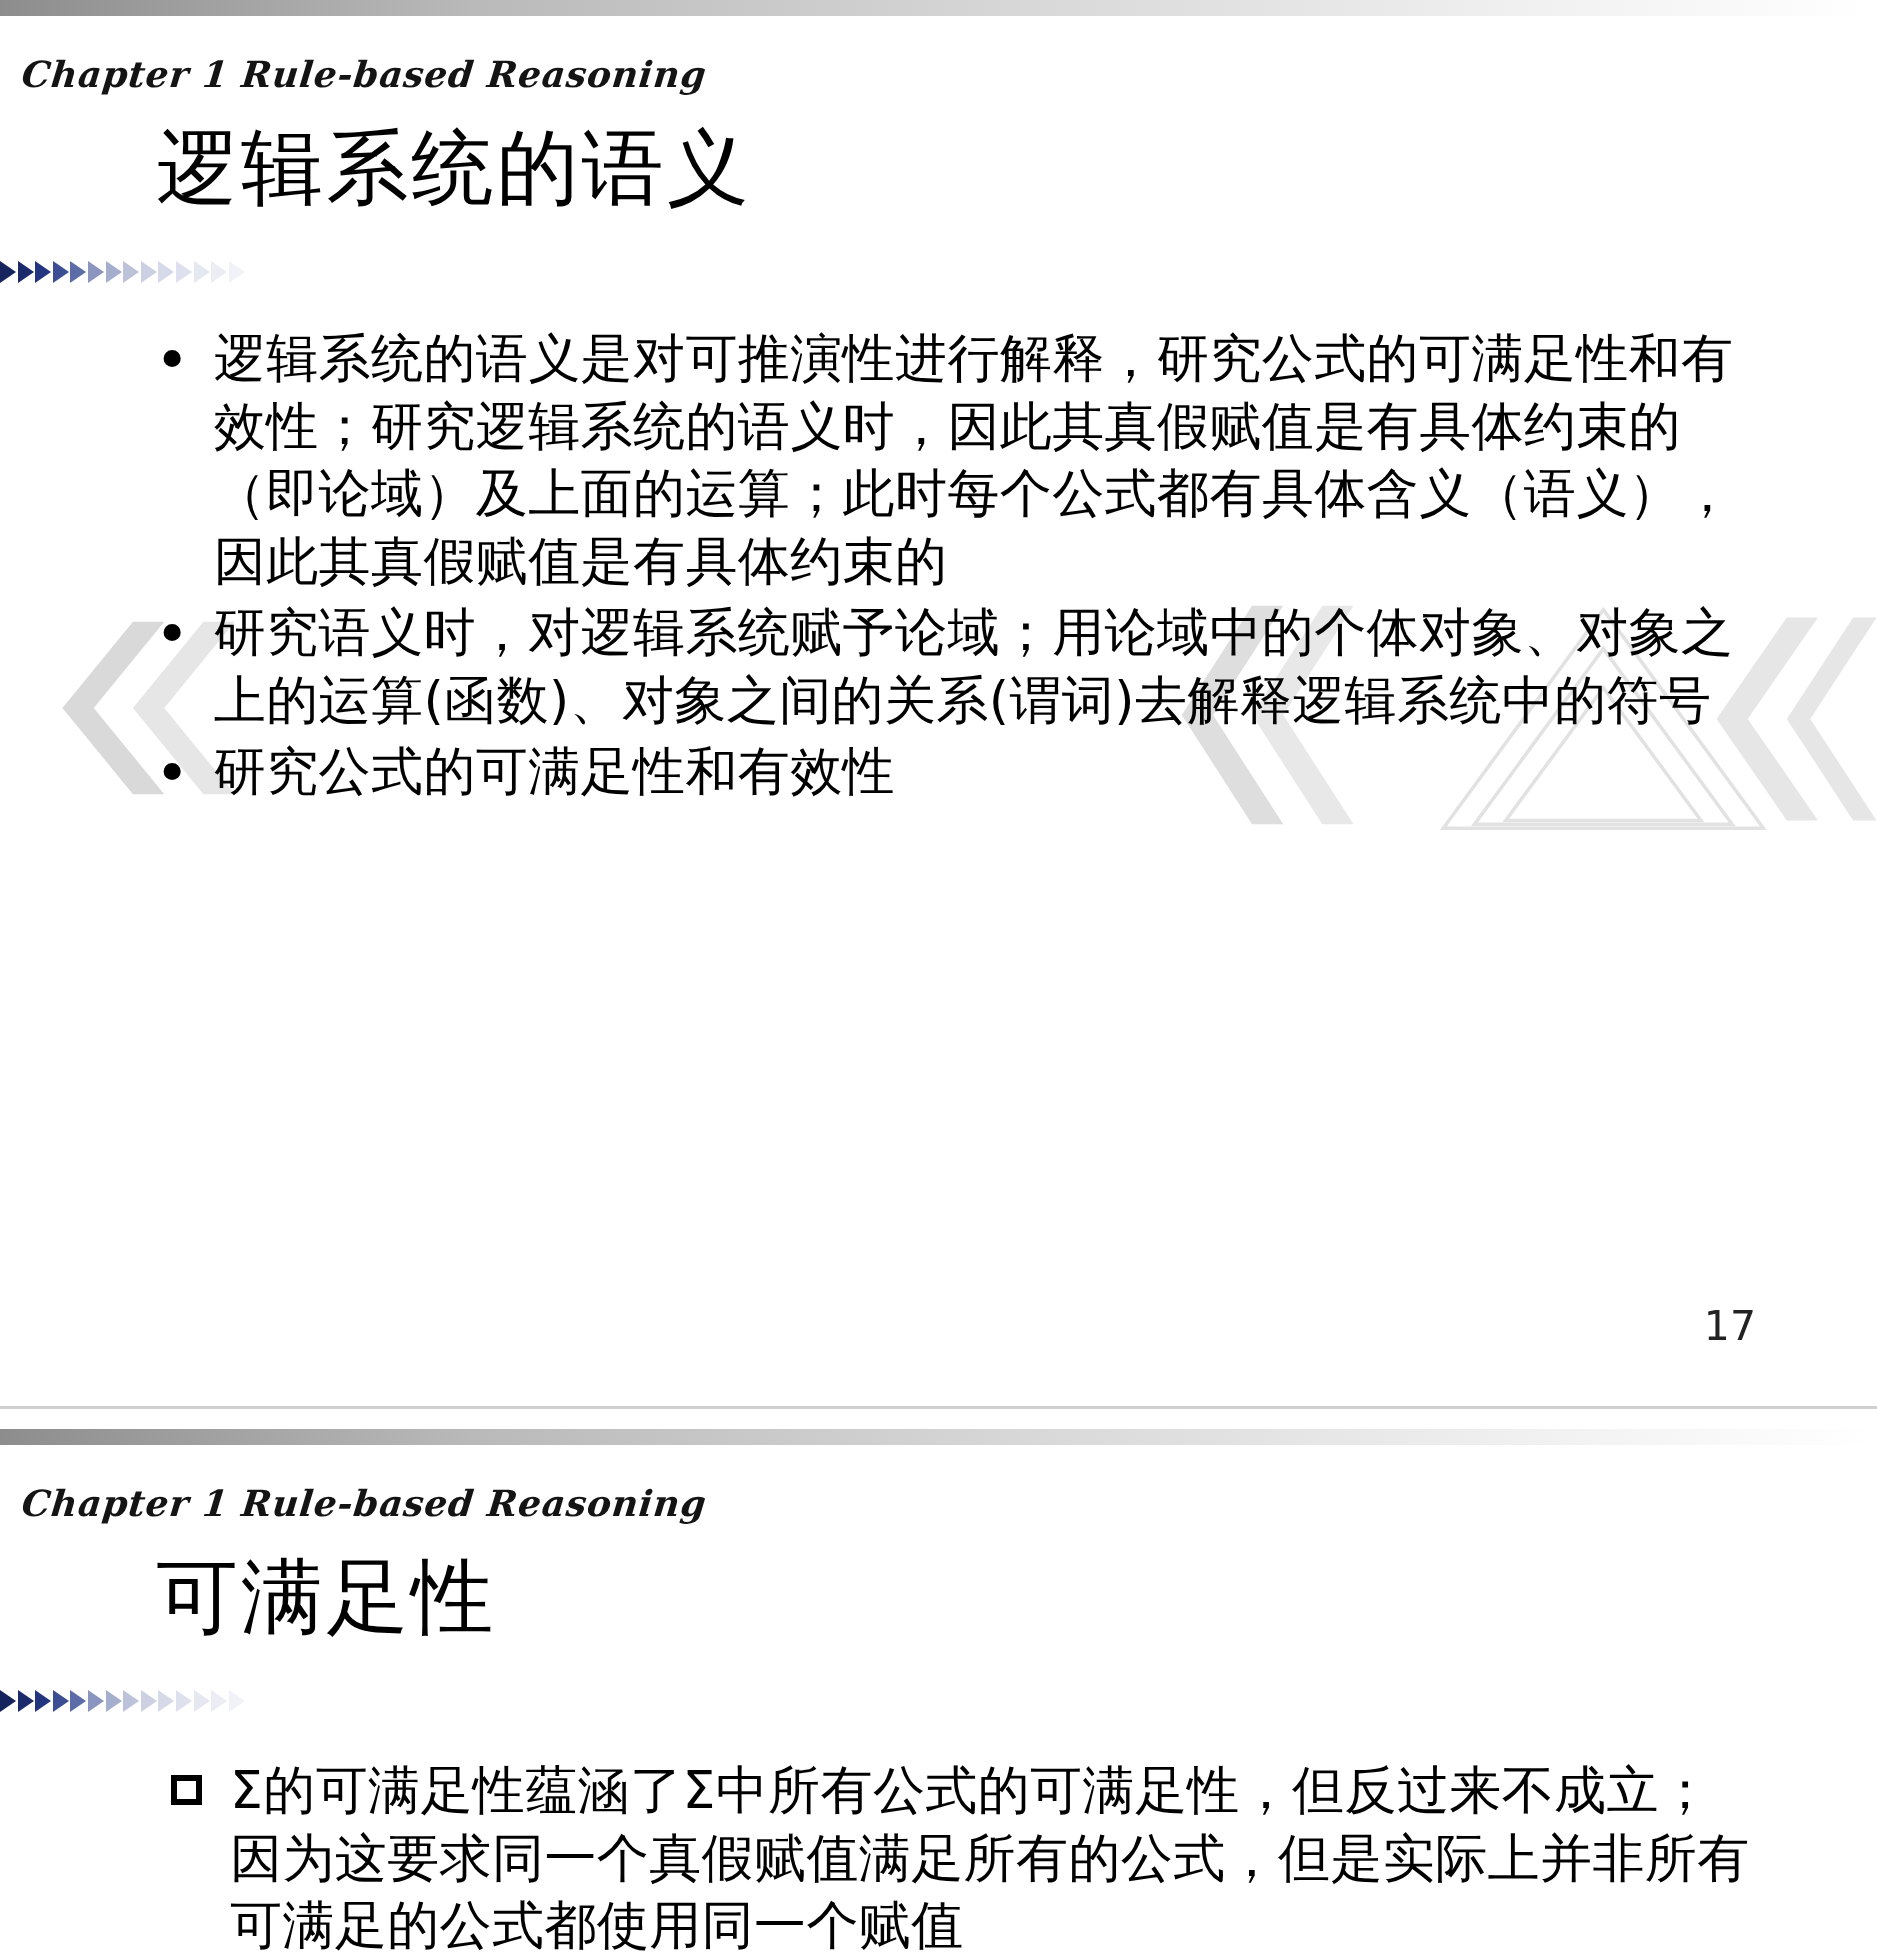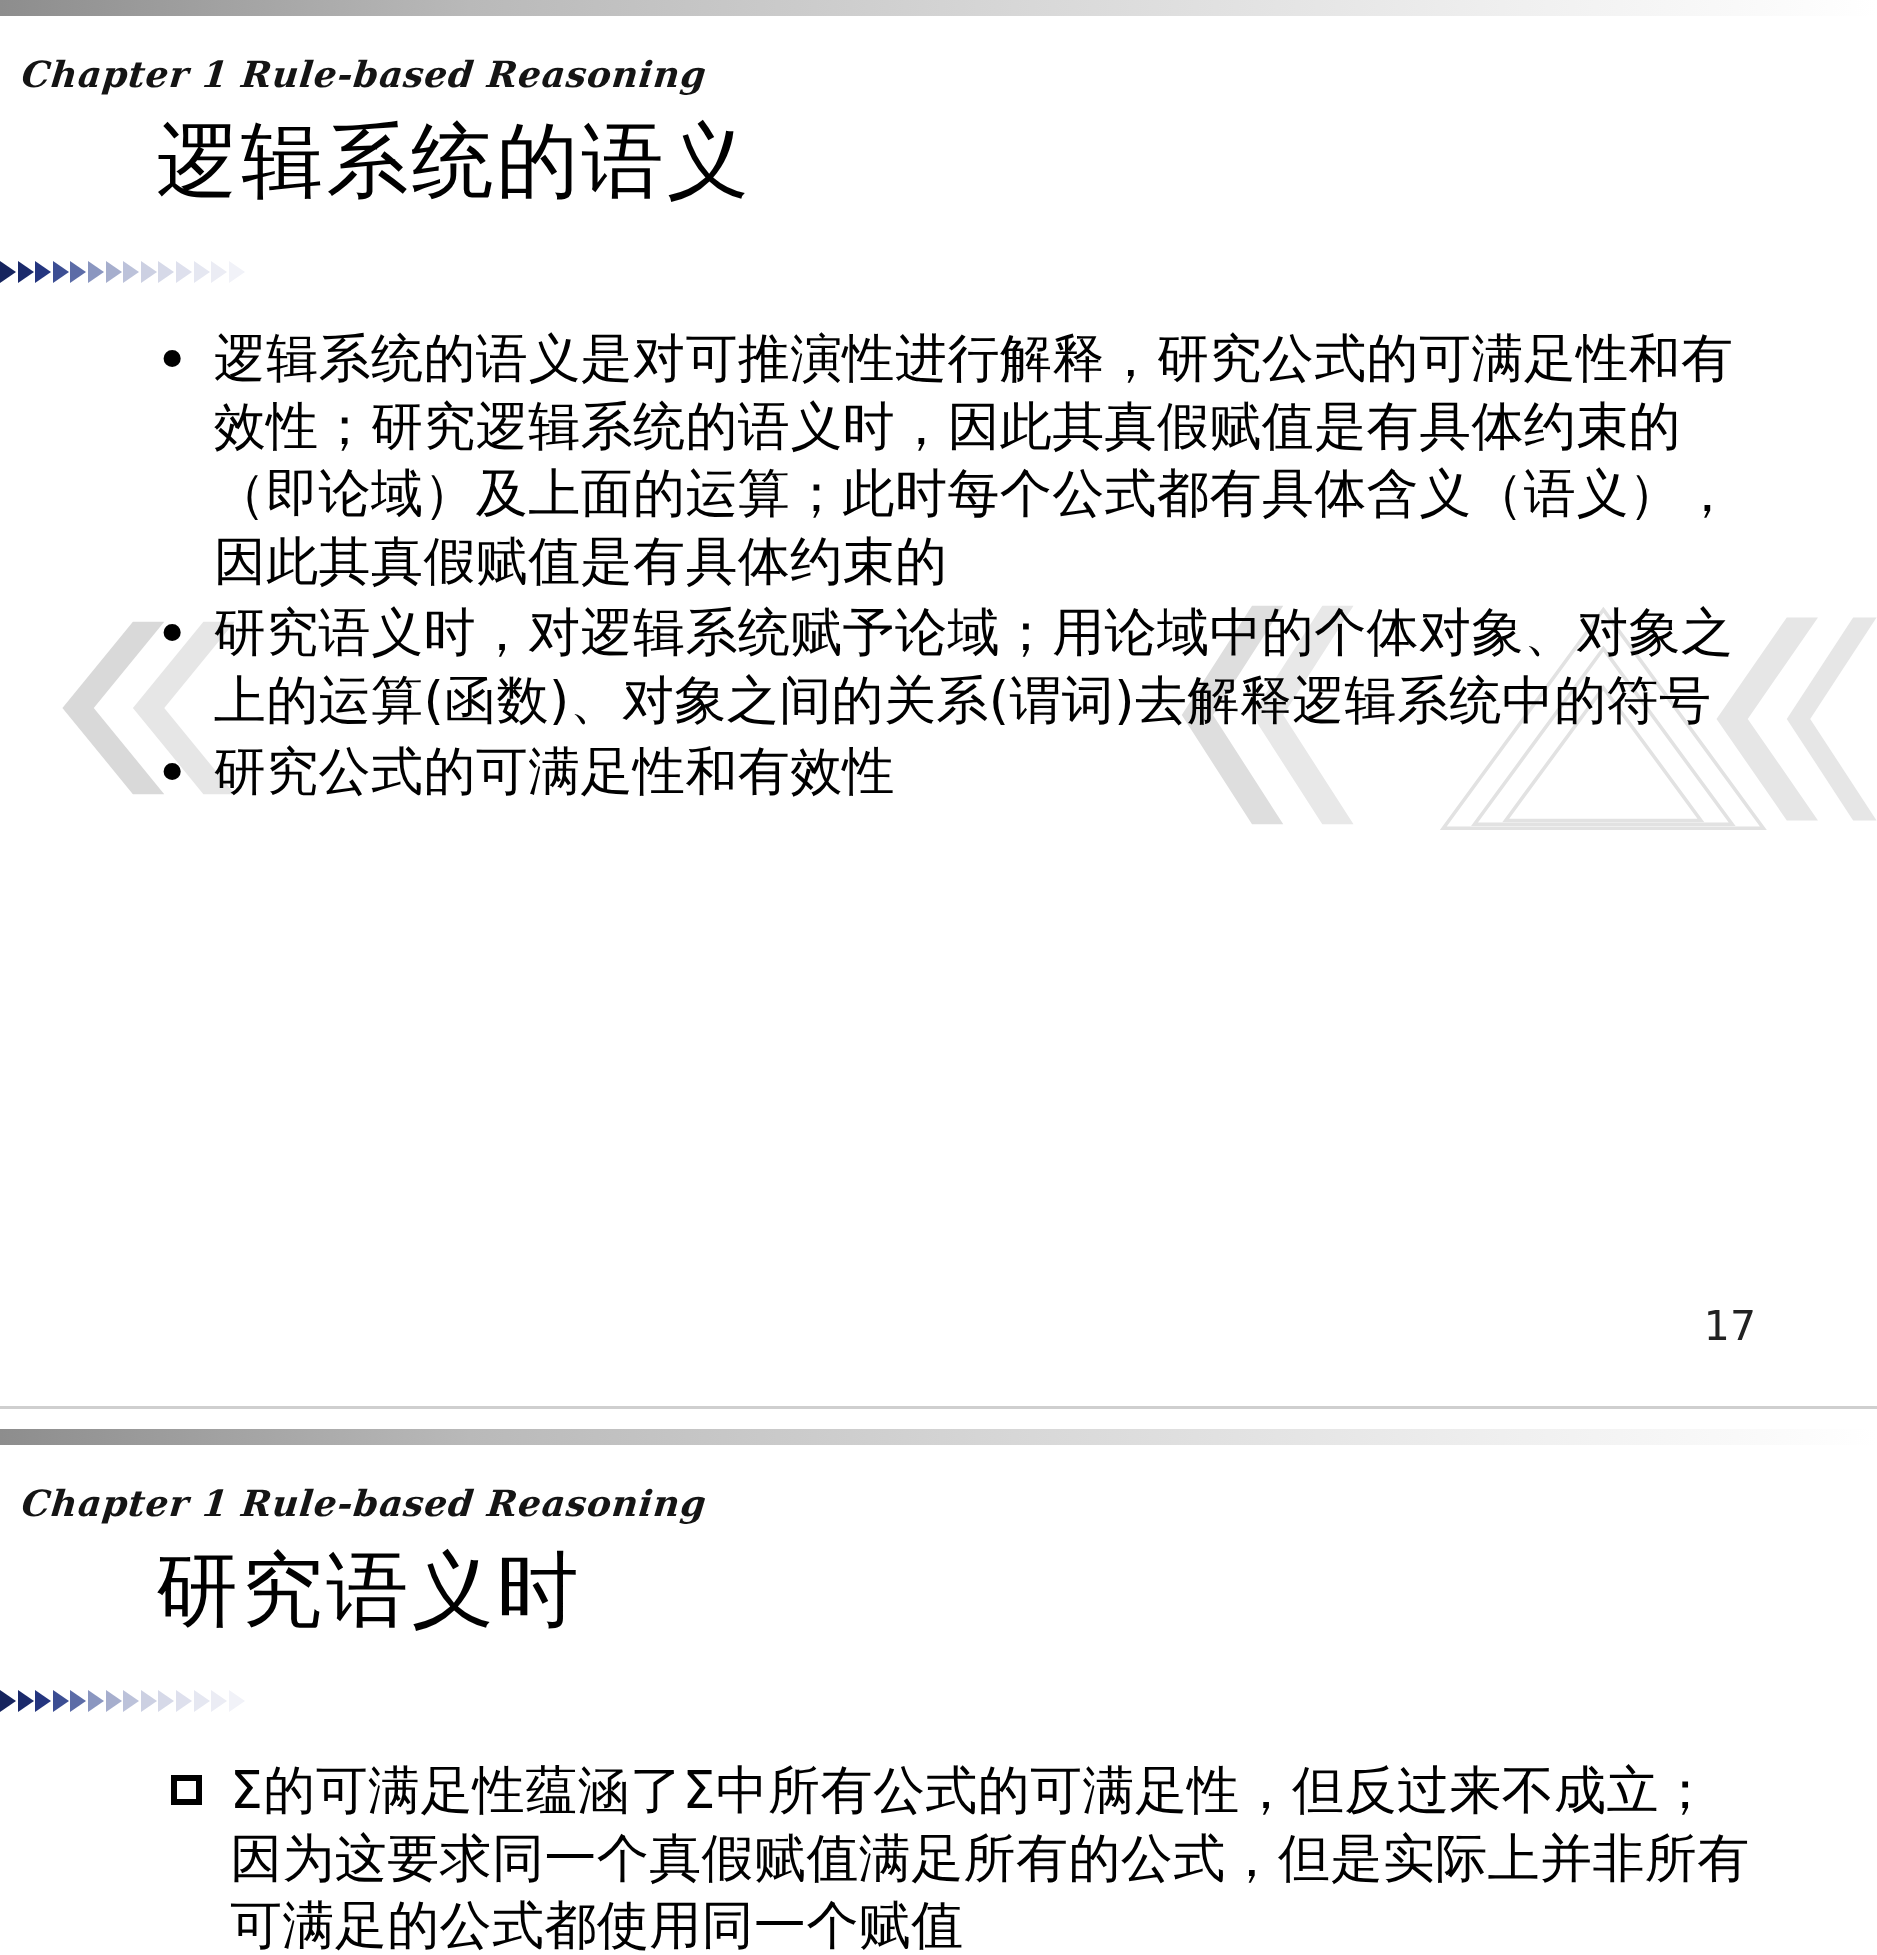--- a/index.html
+++ b/index.html
@@ -53,21 +53,21 @@
     color: #141414;
     transform: skewX(-6deg);
     white-space: nowrap;
   }
 
   
   .title {
     position: absolute;
     left: 156px;
     top: 125px;
-    font-family: Liberation Mono, monospace;
+    font-family: Liberation Sans, sans-serif;
     font-size: 82px;
     line-height: 1.05;
     color: #000000;
     letter-spacing: 3.1px;
     white-space: nowrap;
   }
 
   
   .arrows {
     position: absolute;
@@ -237,21 +237,21 @@
   </div>
 
   <div class="separator">
     <div class="sep-line"></div>
   </div>
 
   <div class="slide second">
     <div class="topbar"></div>
 
     <div class="chapter">Chapter 1 Rule-based Reasoning</div>
-    <div class="title">研究语义时</div>
+    <div class="title">可满足性</div>
 
     <div class="arrows">
       <span class="tri" style="border-left-color:#16245e"></span>
       <span class="tri" style="border-left-color:#1b2a6b"></span>
       <span class="tri" style="border-left-color:#24357f"></span>
       <span class="tri" style="border-left-color:#3c4e93"></span>
       <span class="tri" style="border-left-color:#5c6ca7"></span>
       <span class="tri" style="border-left-color:#8a96c0"></span>
       <span class="tri" style="border-left-color:#a6aecd"></span>
       <span class="tri" style="border-left-color:#bcc2da"></span>

